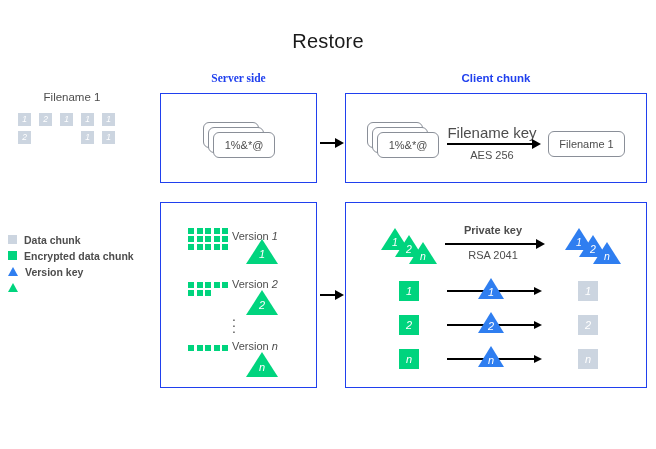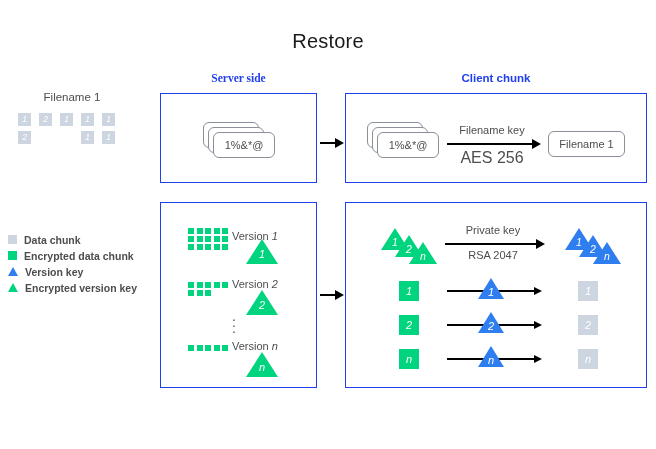--- a/index.html
+++ b/index.html
@@ -118,27 +118,27 @@
 
   
   #btw-arrow-top-line{left:320px;top:142px;width:16px;}
   #btw-arrow-top-head{left:335px;top:138px;}
   #btw-arrow-bot-line{left:320px;top:294px;width:16px;}
   #btw-arrow-bot-head{left:335px;top:290px;}
 
   
   #ctop-line{left:447px;top:143px;width:86px;}
   #ctop-head{left:532px;top:139px;}
-  #ctop-up{left:447px;top:124px;width:90px;text-align:center;font-size:11px;color:#4d4d4d;}
-  #ctop-dn{left:447px;top:149px;width:90px;text-align:center;font-size:16px;color:#4d4d4d;}
+  #ctop-up{left:447px;top:124px;width:90px;text-align:center;font-size:15px;color:#4d4d4d;}
+  #ctop-dn{left:447px;top:149px;width:90px;text-align:center;font-size:11px;color:#4d4d4d;}
 
   
   #cbot-line{left:445px;top:243px;width:92px;}
   #cbot-head{left:536px;top:239px;}
-  #cbot-up{left:443px;top:224px;width:100px;text-align:center;font-size:11px;color:#4d4d4d;}
+  #cbot-up{left:443px;top:224px;width:100px;text-align:center;font-size:11px;color:#4d4d4d;font-weight:bold;}
   #cbot-dn{left:443px;top:249px;width:100px;text-align:center;font-size:11px;color:#4d4d4d;}
   .vgrid{position:absolute;}
   .vgrid .grid-row{height:8px;}
   .gchunk{
     display:inline-block;width:6px;height:6px;margin-right:2.5px;
     background:#00d47e;vertical-align:top;
   }
   .gchunk.blank{background:transparent;}
   .vlabel{position:absolute;font-size:11px;color:#4d4d4d;white-space:nowrap;}
   .vlabel i{font-style:italic;}
@@ -212,21 +212,21 @@
 <div class="abs" id="fn-label">Filename 1</div>
 <div class="abs" id="fn-grid">
     <div class="grid-row"><span class="chunk gray">1</span><span class="chunk gray">2</span><span class="chunk gray">1</span><span class="chunk gray">1</span><span class="chunk gray">1</span></div>
     <div class="grid-row"><span class="chunk gray">2</span><span class="chunk blank"></span><span class="chunk blank"></span><span class="chunk gray">1</span><span class="chunk gray">1</span></div>
   </div>
 
 <div class="abs" id="legend">
     <div class="legend-row"><span class="legend-sw" style="background: rgb(204, 213, 224);"></span><span class="legend-text">Data chunk</span></div>
     <div class="legend-row"><span class="legend-sw" style="background: rgb(0, 212, 126);"></span><span class="legend-text">Encrypted data chunk</span></div>
     <div class="legend-row"><span class="tri-sw" style="border-bottom: 9.5px solid rgb(47, 126, 240);"></span><span class="legend-text">Version key</span></div>
-    <div class="legend-row"><span class="tri-sw" style="border-bottom: 9.5px solid rgb(0, 212, 126);"></span><span class="legend-text">Encrypted version key</span></div>
+    <div class="legend-row"><span class="tri-sw" style="border-bottom: 9.5px solid rgb(0, 212, 126);"></span></div>
   </div>
 
 <div class="abs panel" id="panel-server-top"></div>
 <div class="abs panel" id="panel-client-top"></div>
 <div class="abs panel" id="panel-server-bottom"></div>
 <div class="abs panel" id="panel-client-bottom"></div>
 
 <div class="docstack" id="docstack-server">
   <div class="doc back2"></div>
   <div class="doc back1"></div>
@@ -307,13 +307,13 @@
     <div class="gsq" style="left: 399px; top: 349px;">n</div>
     <div class="row-line" style="left: 447px; top: 358px; width: 88px;"></div>
     <div class="row-head" style="left: 534px; top: 354.5px;"></div>
     <div class="mid-tri" style="left: 478px; top: 346px;"></div>
     <div class="mid-tri-lab" style="left: 478px; top: 354px;">n</div>
     <div class="graysq" style="left: 578px; top: 349px;">n</div>
   </div>
 <div class="abs" id="cbot-up">Private key</div>
 <div class="arrow-line" id="cbot-line"></div>
 <div class="arrow-head" id="cbot-head"></div>
-<div class="abs" id="cbot-dn">RSA 2047</div>
+<div class="abs" id="cbot-dn">RSA 2041</div>
 
 </body></html>

